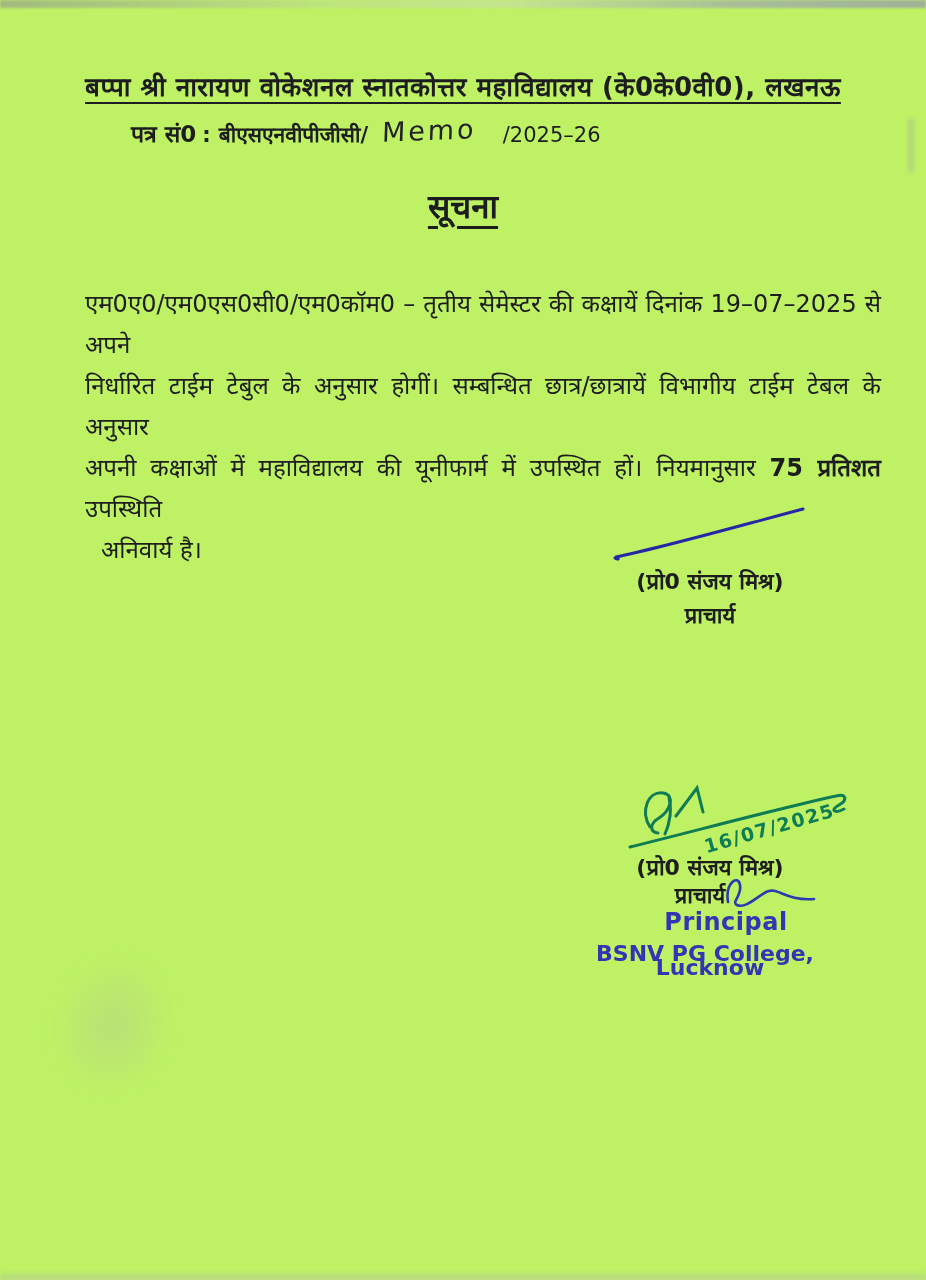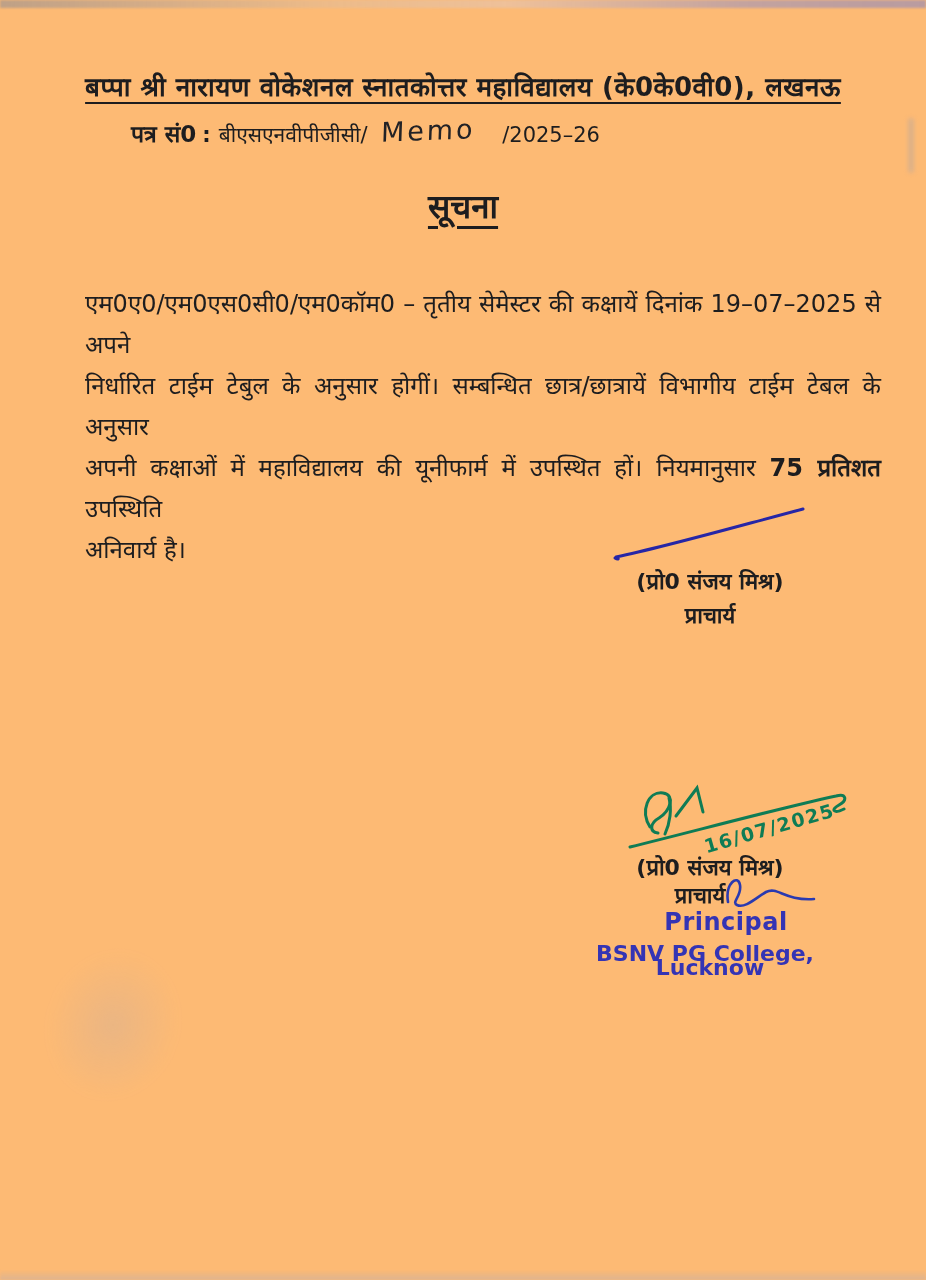--- a/index.html
+++ b/index.html
@@ -1,21 +1,21 @@
 <!DOCTYPE html>
 <html><head>
 <meta charset="utf-8">
 <style>
   html, body { margin: 0; padding: 0; background: #e8e8e8; }
   .page {
     position: relative;
     width: 926px;
     height: 1280px;
     margin: 0 auto;
-    background: #fdba74;
+    background: #bef264;
     overflow: hidden;
     font-family: "DejaVu Sans", "Liberation Sans", sans-serif;
     color: #1d1d1f;
   }
   
   .scan-top-edge {
     position: absolute; top: 0; left: 0; width: 100%; height: 8px;
     background: linear-gradient(90deg,
       rgba(140,140,150,0.55) 0%, rgba(190,190,200,0.25) 35%,
       rgba(210,205,225,0.35) 55%, rgba(150,145,195,0.55) 80%, rgba(140,135,190,0.6) 100%);
@@ -48,21 +48,21 @@
   }
   .ref-row {
     position: absolute; top: 117px; left: 103px; right: 54px;
     display: flex; justify-content: space-between; align-items: baseline;
     font-size: 21px;
     margin-left: 28px;
   }
   .ref-left { display: flex; align-items: baseline; }
   .ref-label { font-weight: 700; font-size: 23px; }
   .ref-colon { margin: 0 8px 0 6px; font-weight: 700; }
-  .ref-prefix { font-weight: 400; }
+  .ref-prefix { font-weight: 700; }
   .handwritten-memo {
     font-size: 27px; font-weight: 400; letter-spacing: 3px;
     transform: rotate(-2deg) skewX(-4deg);
     display: inline-block; margin: 0 26px 0 14px; position: relative; top: -2px;
     color: #222226;
   }
   .ref-suffix { font-weight: 400; }
   .ref-date { font-weight: 700; font-size: 21px; }
   .ref-date .date-label { margin-right: 8px; font-size: 22px; }
 
@@ -75,21 +75,21 @@
     text-decoration: underline; text-underline-offset: 8px; text-decoration-thickness: 2.5px;
   }
 
   
   .body-block {
     position: absolute; top: 284px; left: 85px; width: 796px;
     font-size: 24px; font-weight: 500; line-height: 41px;
   }
   .body-line { text-align: justify; text-align-last: justify; }
   .body-line.first { text-indent: 95px; }
-  .body-line.last { text-align: right; text-align-last: left; }
+  .body-line.last { text-align: right; text-align-last: left; margin-left: 16px; }
   .bold-inline { font-weight: 700; }
 
   
   .sig-top {
     position: absolute; left: 598px; top: 505px; width: 224px; text-align: center;
   }
   .sig-top-stroke { display: block; margin: 0 auto; }
   .sig-name { font-size: 22px; font-weight: 600; margin-top: 2px; white-space: nowrap; }
   .sig-desig { font-size: 22px; font-weight: 600; margin-top: 4px; }
 

